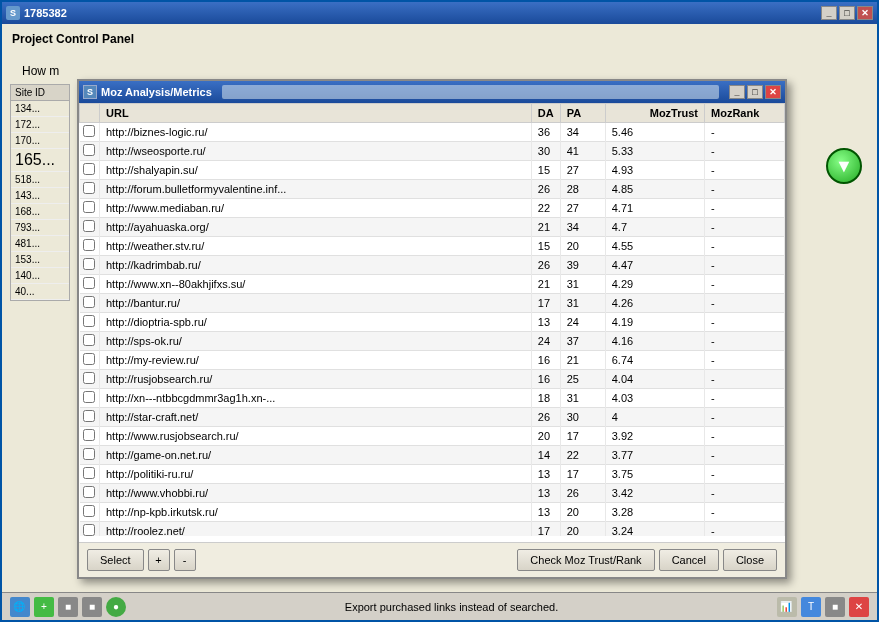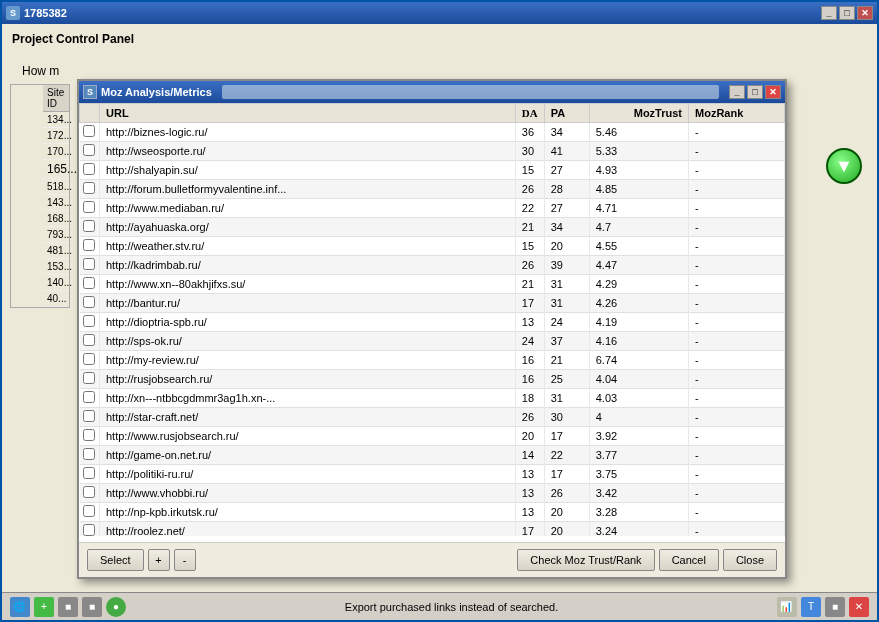--- a/index.html
+++ b/index.html
@@ -323,26 +323,26 @@
     <div class="project-label">Project Control Panel</div>
 
     <div style="position:absolute; top:40px; left:20px; font-size:12px;">How m</div>
 
     <div style="position:absolute; top:240px; left:20px; font-weight:bold; font-size:11px; color:#000;">LINKS</div>
 
     <div style="position:absolute; top:120px; right:15px;">
       <div class="green-circle">▼</div>
     </div>
 
-    <div style="position:absolute; top:60px; left:8px; width:60px; background:#ece9d8; border:1px solid #aaa;padding-left:32px;">
+    <div style="position:absolute; top:60px; left:8px; width:60px; background:#ece9d8; border:1px solid #aaa;">
       <div style="background:#d8d4c8; padding:2px 4px; font-size:10px; border-bottom:1px solid #aaa;">Site ID</div>
       <div style="font-size:10px; padding:2px 4px; border-bottom:1px solid #eee;">134...</div>
       <div style="font-size:10px; padding:2px 4px; border-bottom:1px solid #eee;">172...</div>
       <div style="font-size:10px; padding:2px 4px; border-bottom:1px solid #eee;">170...</div>
-      <div style="font-size:12px; padding:2px 4px; border-bottom:1px solid #eee;">165...</div>
+      <div style="font-size:16px; padding:2px 4px; border-bottom:1px solid #eee;">165...</div>
       <div style="font-size:10px; padding:2px 4px; border-bottom:1px solid #eee;">518...</div>
       <div style="font-size:10px; padding:2px 4px; border-bottom:1px solid #eee;">143...</div>
       <div style="font-size:10px; padding:2px 4px; border-bottom:1px solid #eee;">168...</div>
       <div style="font-size:10px; padding:2px 4px; border-bottom:1px solid #eee;">793...</div>
       <div style="font-size:10px; padding:2px 4px; border-bottom:1px solid #eee;">481...</div>
       <div style="font-size:10px; padding:2px 4px; border-bottom:1px solid #eee;">153...</div>
       <div style="font-size:10px; padding:2px 4px; border-bottom:1px solid #eee;">140...</div>
       <div style="font-size:10px; padding:2px 4px; border-bottom:1px solid #eee;">40...</div>
     </div>
 
@@ -362,24 +362,24 @@
         </div>
       </div>
 
       <div class="table-wrapper">
         <div class="table-container">
           <table>
             <thead>
               <tr>
                 <th style="width:20px;"></th>
                 <th>URL</th>
-                <th style="width:28px;font-family:Liberation Serif, serif;">DA</th>
+                <th style="width:28px;">DA</th>
                 <th style="width:45px;">PA</th>
                 <th style="width:80px;padding-left:44px;">MozTrust</th>
-                <th style="width:96px;">MozRank</th>
+                <th style="width:80px;">MozRank</th>
               </tr>
             </thead>
             <tbody id="table-body">
             <tr>
       <td class="checkbox-cell">
         <input type="checkbox" style="">
       </td>
       <td>http://biznes-logic.ru/</td>
       <td>36</td>
       <td>34</td>

